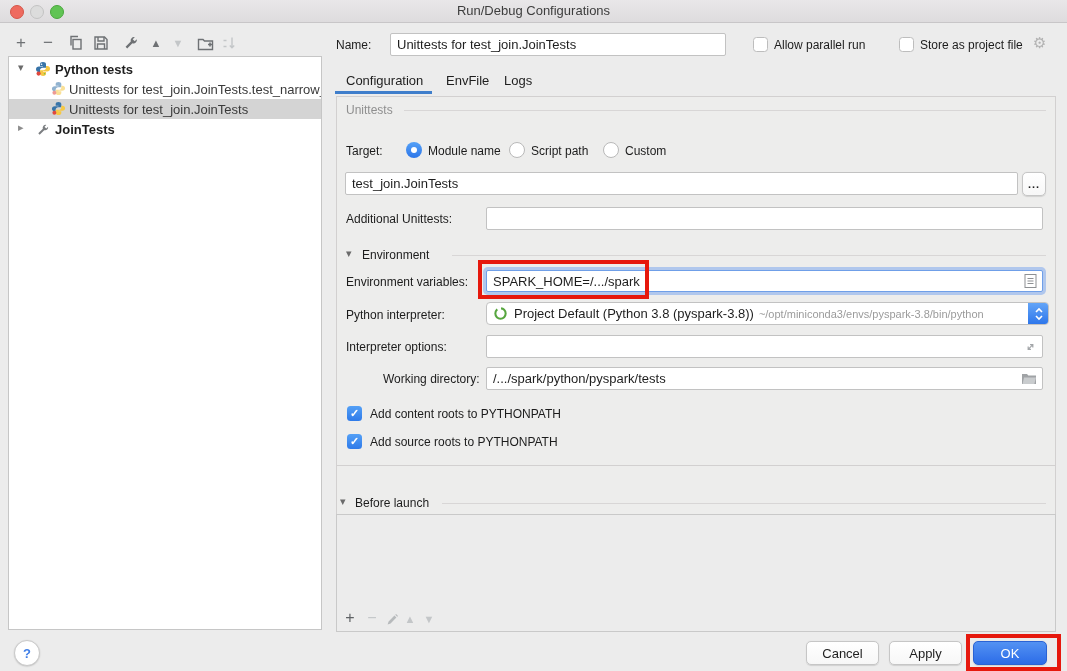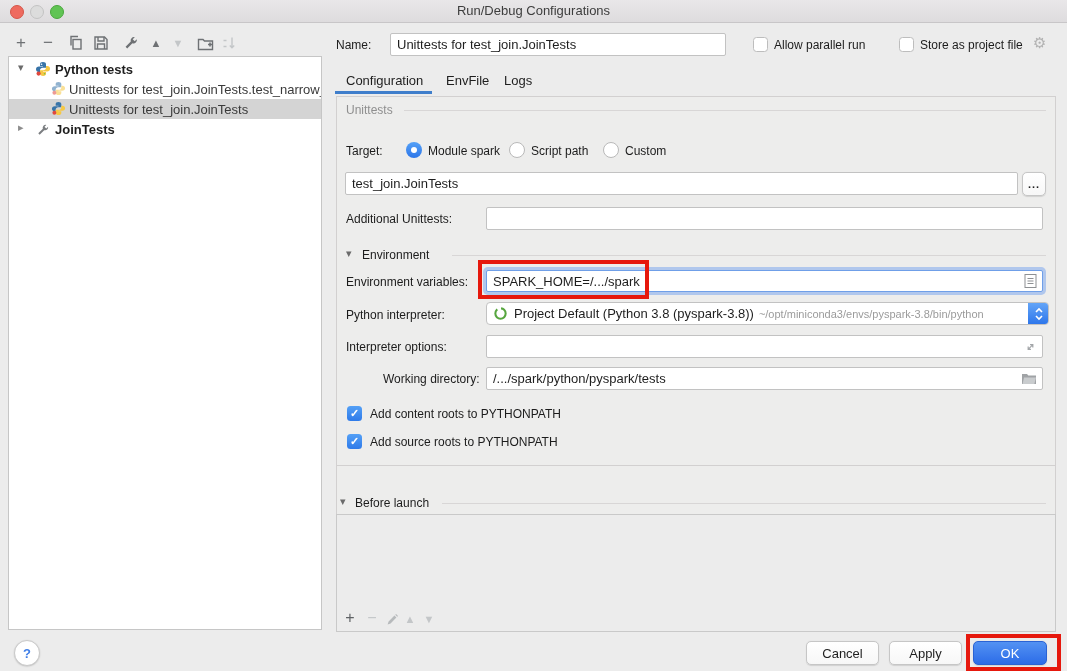--- a/index.html
+++ b/index.html
@@ -195,21 +195,21 @@
   <div class="tab-underline"></div>
 
   <div class="scrollpane"></div>
   <div class="abs" style="left:336px;top:465px;width:720px;height:1px;background:#d2d0d0;"></div>
 
   <span class="label group-label" style="left:346px;top:103px;">Unittests</span>
   <div class="sep" style="left:404px;top:110px;width:642px;"></div>
 
   <span class="label" style="left:346px;top:144px;">Target:</span>
   <span class="radio on" style="left:406px;top:142px;"></span>
-  <span class="label" style="left:428px;top:144px;">Module spark</span>
+  <span class="label" style="left:428px;top:144px;">Module name</span>
   <span class="radio" style="left:509px;top:142px;"></span>
   <span class="label" style="left:531px;top:144px;">Script path</span>
   <span class="radio" style="left:603px;top:142px;"></span>
   <span class="label" style="left:625px;top:144px;">Custom</span>
 
   <div class="field" style="left:345px;top:172px;width:659px;height:21px;">
     <span>test_join.JoinTests</span>
   </div>
   <div class="btn" style="left:1022px;top:172px;width:22px;height:22px;font-weight:bold;letter-spacing:1px;font-size:11px;">
     <span>...</span>

